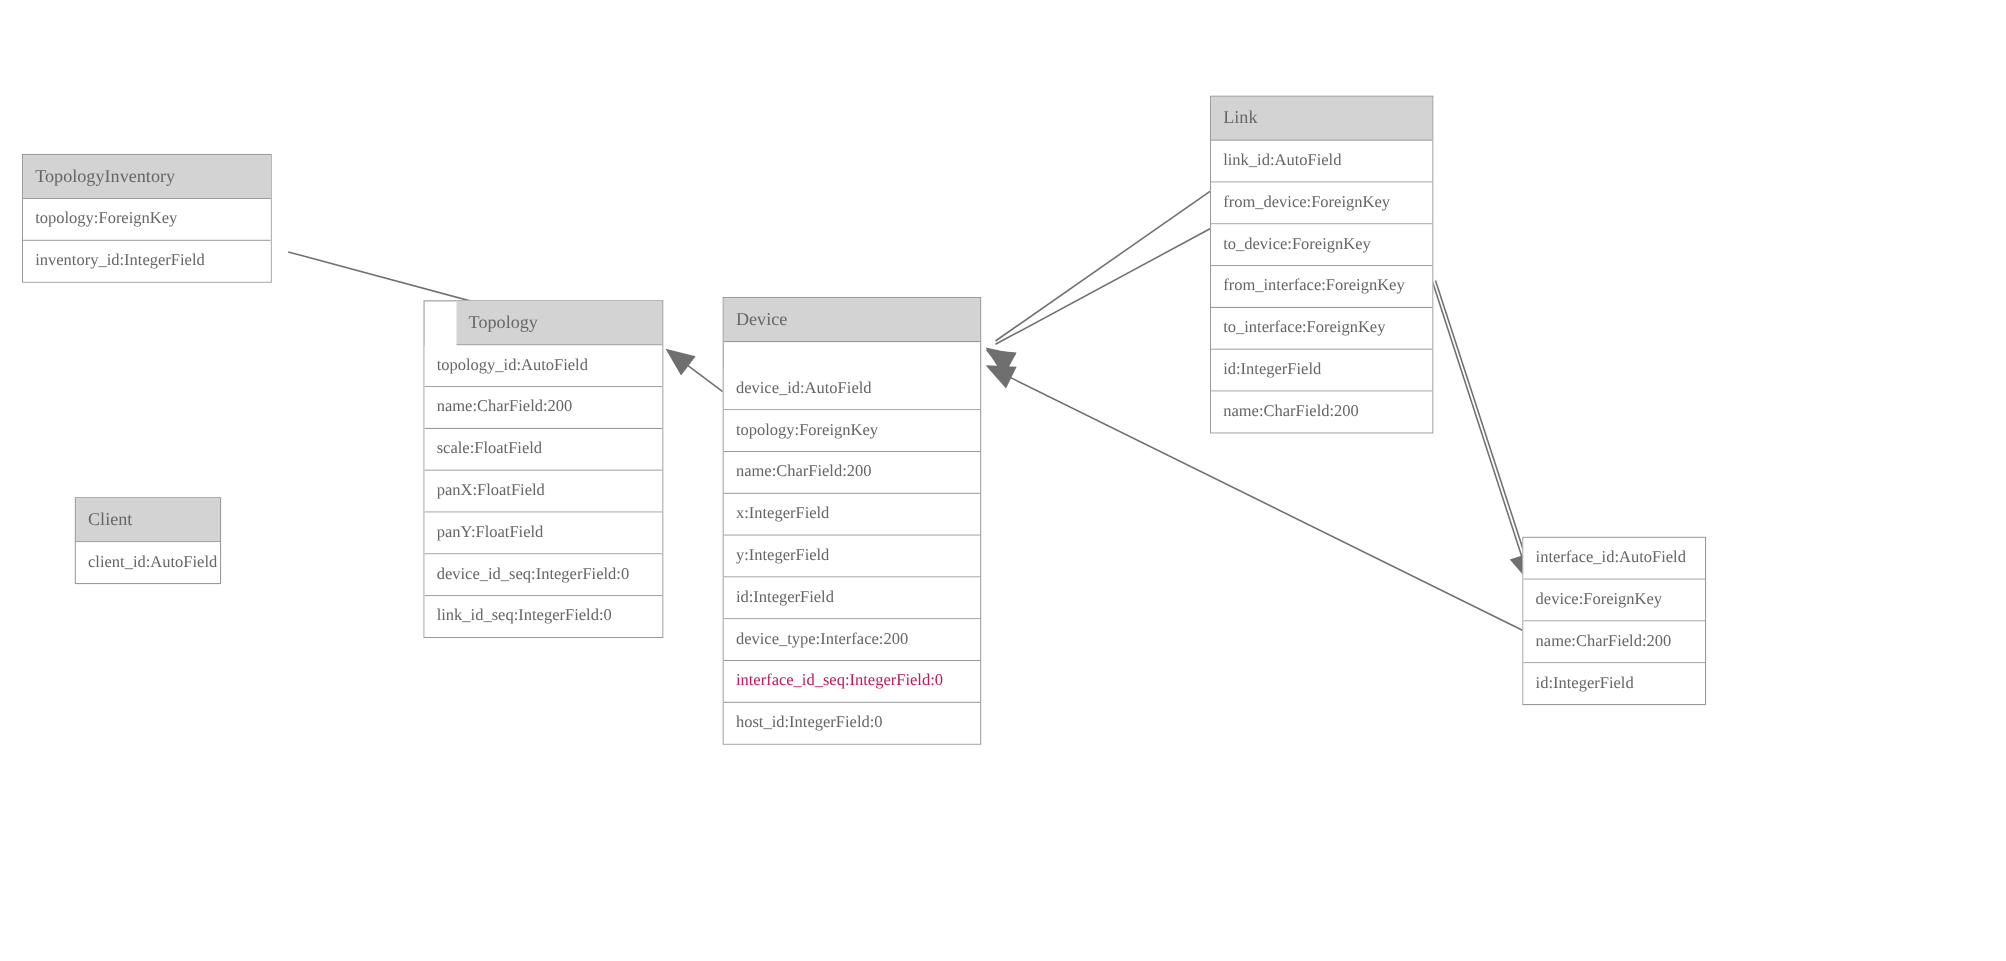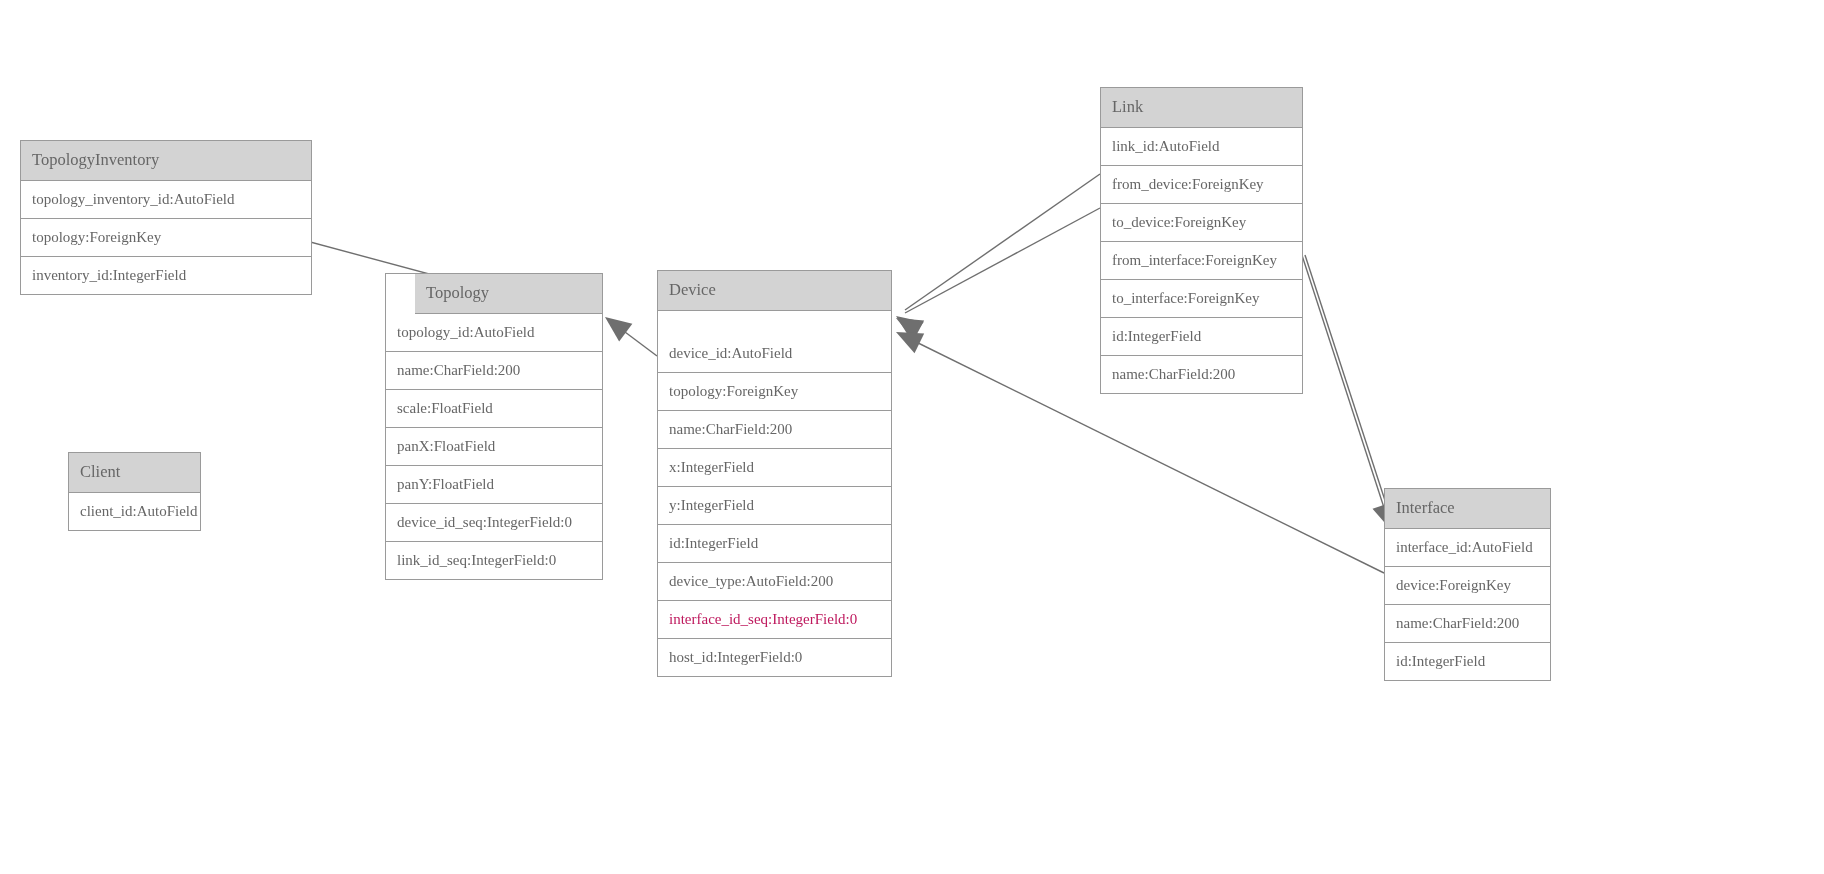--- a/index.html
+++ b/index.html
@@ -71,23 +71,22 @@
       <polygon points="0,0 -26,-11 -26,11" fill="#6f6f6f" transform="translate(896,318) rotate(208)"></polygon>
       <line x1="1384" y1="573" x2="906" y2="337" stroke="#6f6f6f" stroke-width="1.4"></line>
       <polygon points="0,0 -26,-11 -26,11" fill="#6f6f6f" transform="translate(896,332) rotate(206)"></polygon>
       <line x1="1298" y1="243" x2="1388" y2="520" stroke="#6f6f6f" stroke-width="1.4"></line>
       <polygon points="0,0 -26,-11 -26,11" fill="#6f6f6f" transform="translate(1391,530) rotate(72)"></polygon>
       <line x1="1305" y1="255" x2="1392" y2="522" stroke="#6f6f6f" stroke-width="1.4"></line>
       <polygon points="0,0 -26,-11 -26,11" fill="#6f6f6f" transform="translate(1394,530) rotate(72)"></polygon>
     </svg>
 
   <div id="entity-layer">
-      <div class="entity" style="left: 20px; top: 140px; width: 292px; border-color: rgb(154, 154, 154); background: rgb(255, 255, 255);">
+      <div class="entity" style="left: 20px; top: 140px; width: 227px; border-color: rgb(154, 154, 154); background: rgb(255, 255, 255);">
         <div class="entity-header" style="background: rgb(211, 211, 211); color: rgb(102, 102, 102); border-bottom-color: rgb(154, 154, 154);">TopologyInventory</div>
-        <div class="entity-field" style="color: rgb(102, 102, 102); border-bottom-color: rgb(154, 154, 154);">topology_inventory_id:AutoField</div>
         <div class="entity-field" style="color: rgb(102, 102, 102); border-bottom-color: rgb(154, 154, 154);">topology:ForeignKey</div>
         <div class="entity-field last" style="color: rgb(102, 102, 102); border-bottom-color: rgb(154, 154, 154);">inventory_id:IntegerField</div>
       </div>
       <div class="entity" style="left: 68px; top: 452px; width: 133px; border-color: rgb(154, 154, 154); background: rgb(255, 255, 255);">
         <div class="entity-header" style="background: rgb(211, 211, 211); color: rgb(102, 102, 102); border-bottom-color: rgb(154, 154, 154);">Client</div>
         <div class="entity-field last" style="color: rgb(102, 102, 102); border-bottom-color: rgb(154, 154, 154);">client_id:AutoField</div>
       </div>
       <div class="entity" style="left: 385px; top: 273px; width: 218px; border-color: rgb(154, 154, 154); background: rgb(255, 255, 255);">
         <div class="entity-header" style="background: rgb(211, 211, 211); color: rgb(102, 102, 102); border-bottom-color: rgb(154, 154, 154); margin-left: 29px;">Topology</div>
         <div class="entity-field" style="color: rgb(102, 102, 102); border-bottom-color: rgb(154, 154, 154);">topology_id:AutoField</div>
@@ -99,36 +98,35 @@
         <div class="entity-field last" style="color: rgb(102, 102, 102); border-bottom-color: rgb(154, 154, 154);">link_id_seq:IntegerField:0</div>
       </div>
       <div class="entity" style="left: 657px; top: 270px; width: 235px; border-color: rgb(154, 154, 154); background: rgb(255, 255, 255);">
         <div class="entity-header" style="background: rgb(211, 211, 211); color: rgb(102, 102, 102); border-bottom-color: rgb(154, 154, 154);">Device</div>
         <div class="entity-field" style="color: rgb(102, 102, 102); border-bottom-color: rgb(154, 154, 154); margin-top: 24px;">device_id:AutoField</div>
         <div class="entity-field" style="color: rgb(102, 102, 102); border-bottom-color: rgb(154, 154, 154);">topology:ForeignKey</div>
         <div class="entity-field" style="color: rgb(102, 102, 102); border-bottom-color: rgb(154, 154, 154);">name:CharField:200</div>
         <div class="entity-field" style="color: rgb(102, 102, 102); border-bottom-color: rgb(154, 154, 154);">x:IntegerField</div>
         <div class="entity-field" style="color: rgb(102, 102, 102); border-bottom-color: rgb(154, 154, 154);">y:IntegerField</div>
         <div class="entity-field" style="color: rgb(102, 102, 102); border-bottom-color: rgb(154, 154, 154);">id:IntegerField</div>
-        <div class="entity-field" style="color: rgb(102, 102, 102); border-bottom-color: rgb(154, 154, 154);">device_type:AutoField:200</div>
+        <div class="entity-field" style="color: rgb(102, 102, 102); border-bottom-color: rgb(154, 154, 154);">device_type:Interface:200</div>
         <div class="entity-field" style="color: #be185d; border-bottom-color: rgb(154, 154, 154);">interface_id_seq:IntegerField:0</div>
         <div class="entity-field last" style="color: rgb(102, 102, 102); border-bottom-color: rgb(154, 154, 154);">host_id:IntegerField:0</div>
       </div>
       <div class="entity" style="left: 1100px; top: 87px; width: 203px; border-color: rgb(154, 154, 154); background: rgb(255, 255, 255);">
         <div class="entity-header" style="background: rgb(211, 211, 211); color: rgb(102, 102, 102); border-bottom-color: rgb(154, 154, 154);">Link</div>
         <div class="entity-field" style="color: rgb(102, 102, 102); border-bottom-color: rgb(154, 154, 154);">link_id:AutoField</div>
         <div class="entity-field" style="color: rgb(102, 102, 102); border-bottom-color: rgb(154, 154, 154);">from_device:ForeignKey</div>
         <div class="entity-field" style="color: rgb(102, 102, 102); border-bottom-color: rgb(154, 154, 154);">to_device:ForeignKey</div>
         <div class="entity-field" style="color: rgb(102, 102, 102); border-bottom-color: rgb(154, 154, 154);">from_interface:ForeignKey</div>
         <div class="entity-field" style="color: rgb(102, 102, 102); border-bottom-color: rgb(154, 154, 154);">to_interface:ForeignKey</div>
         <div class="entity-field" style="color: rgb(102, 102, 102); border-bottom-color: rgb(154, 154, 154);">id:IntegerField</div>
         <div class="entity-field last" style="color: rgb(102, 102, 102); border-bottom-color: rgb(154, 154, 154);">name:CharField:200</div>
       </div>
       <div class="entity" style="left: 1384px; top: 488px; width: 167px; border-color: rgb(154, 154, 154); background: rgb(255, 255, 255);">
-        <div class="entity-header" style="background: rgb(211, 211, 211); color: rgb(102, 102, 102); border-bottom-color: rgb(154, 154, 154);">Interface</div>
         <div class="entity-field" style="color: rgb(102, 102, 102); border-bottom-color: rgb(154, 154, 154);">interface_id:AutoField</div>
         <div class="entity-field" style="color: rgb(102, 102, 102); border-bottom-color: rgb(154, 154, 154);">device:ForeignKey</div>
         <div class="entity-field" style="color: rgb(102, 102, 102); border-bottom-color: rgb(154, 154, 154);">name:CharField:200</div>
         <div class="entity-field last" style="color: rgb(102, 102, 102); border-bottom-color: rgb(154, 154, 154);">id:IntegerField</div>
       </div>
     </div>
 
 </div>
 
 </body></html>

